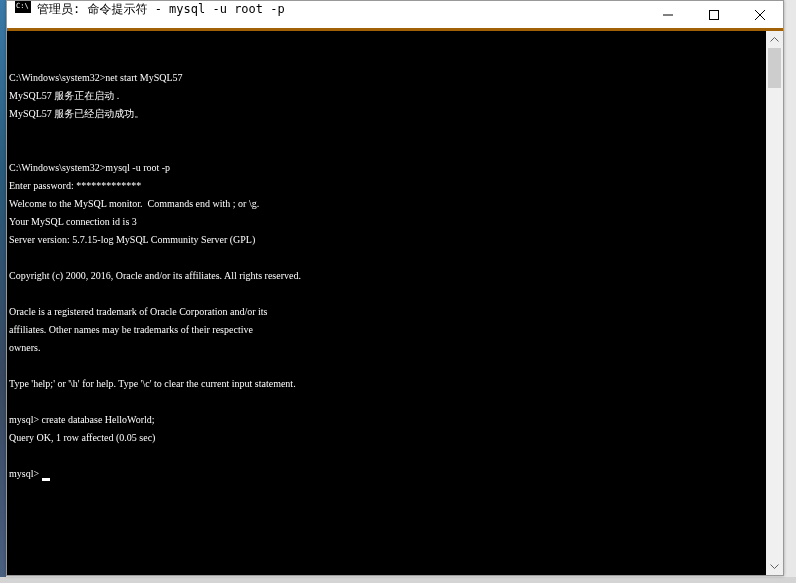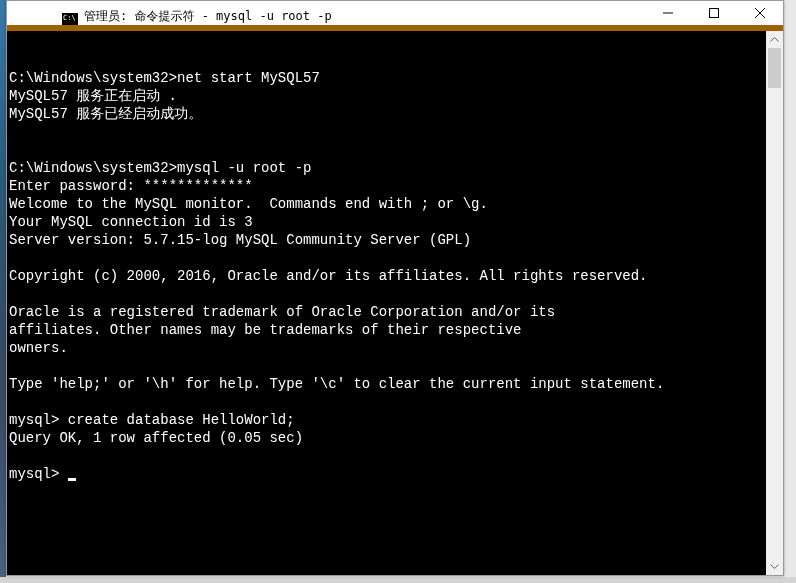--- a/index.html
+++ b/index.html
@@ -24,23 +24,22 @@
       background: #fff;
       border: 1px solid #999;
       display: flex;
       flex-direction: column;
       box-shadow: 0 0 3px rgba(0,0,0,0.3);
     }
     .titlebar {
       height: 30px;
       background: #fff;
       display: flex;
-      align-items: flex-end;
-      border-bottom: 6px solid #a16207;
-      padding-left: 47px;
+      align-items: flex-start;
+      border-bottom: 3px solid #a16207;
     }
     .titlebar-icon {
       width: 16px;
       height: 12px;
       margin-left: 8px;
       margin-right: 6px;
       background: #000;
       position: relative;
     }
     .titlebar-icon::before {
@@ -77,22 +76,22 @@
     }
     .terminal-wrap {
       flex: 1;
       display: flex;
       background: #000;
     }
     .terminal {
       flex: 1;
       background: #000;
       color: #fff;
-      font-family: Liberation Mono, monospace;
-      font-size: 14px;
+      font-family: Liberation Serif, serif;
+      font-size: 10px;
       line-height: 18px;
       padding: 2px 0 2px 2px;
       white-space: pre;
       overflow: hidden;
     }
     .scrollbar {
       width: 17px;
       background: #f0f0f0;
       position: relative;
     }

